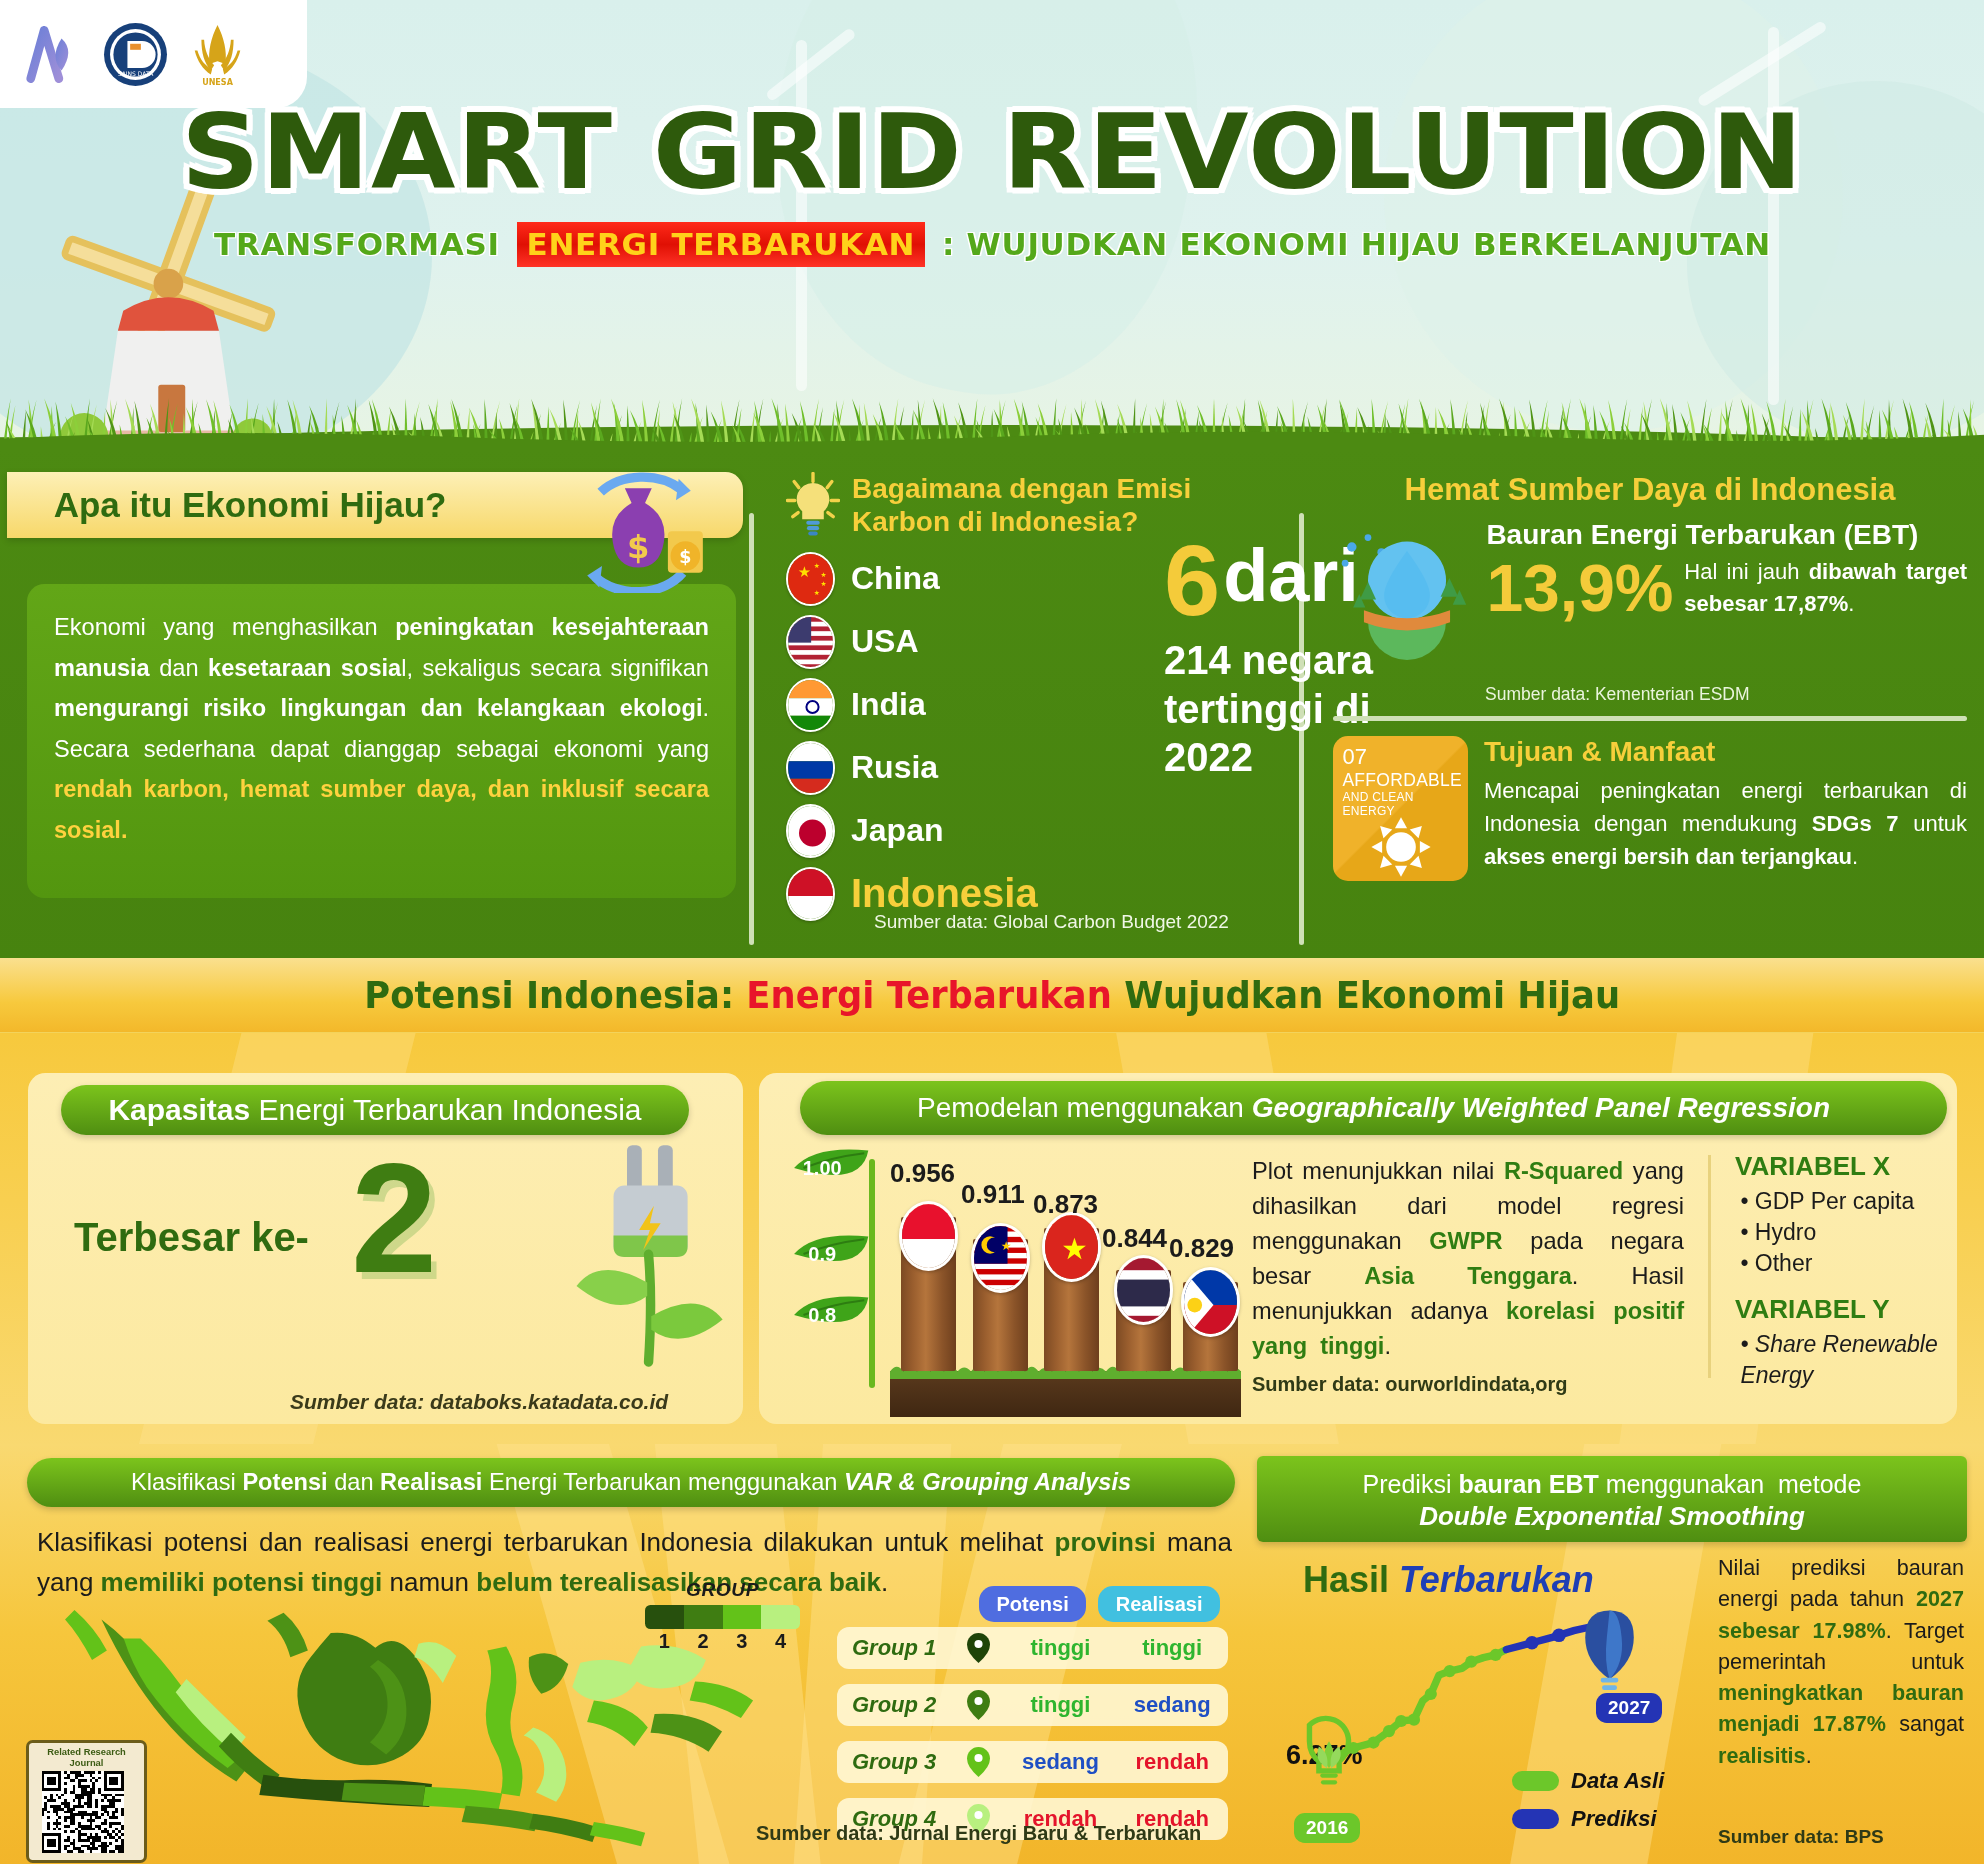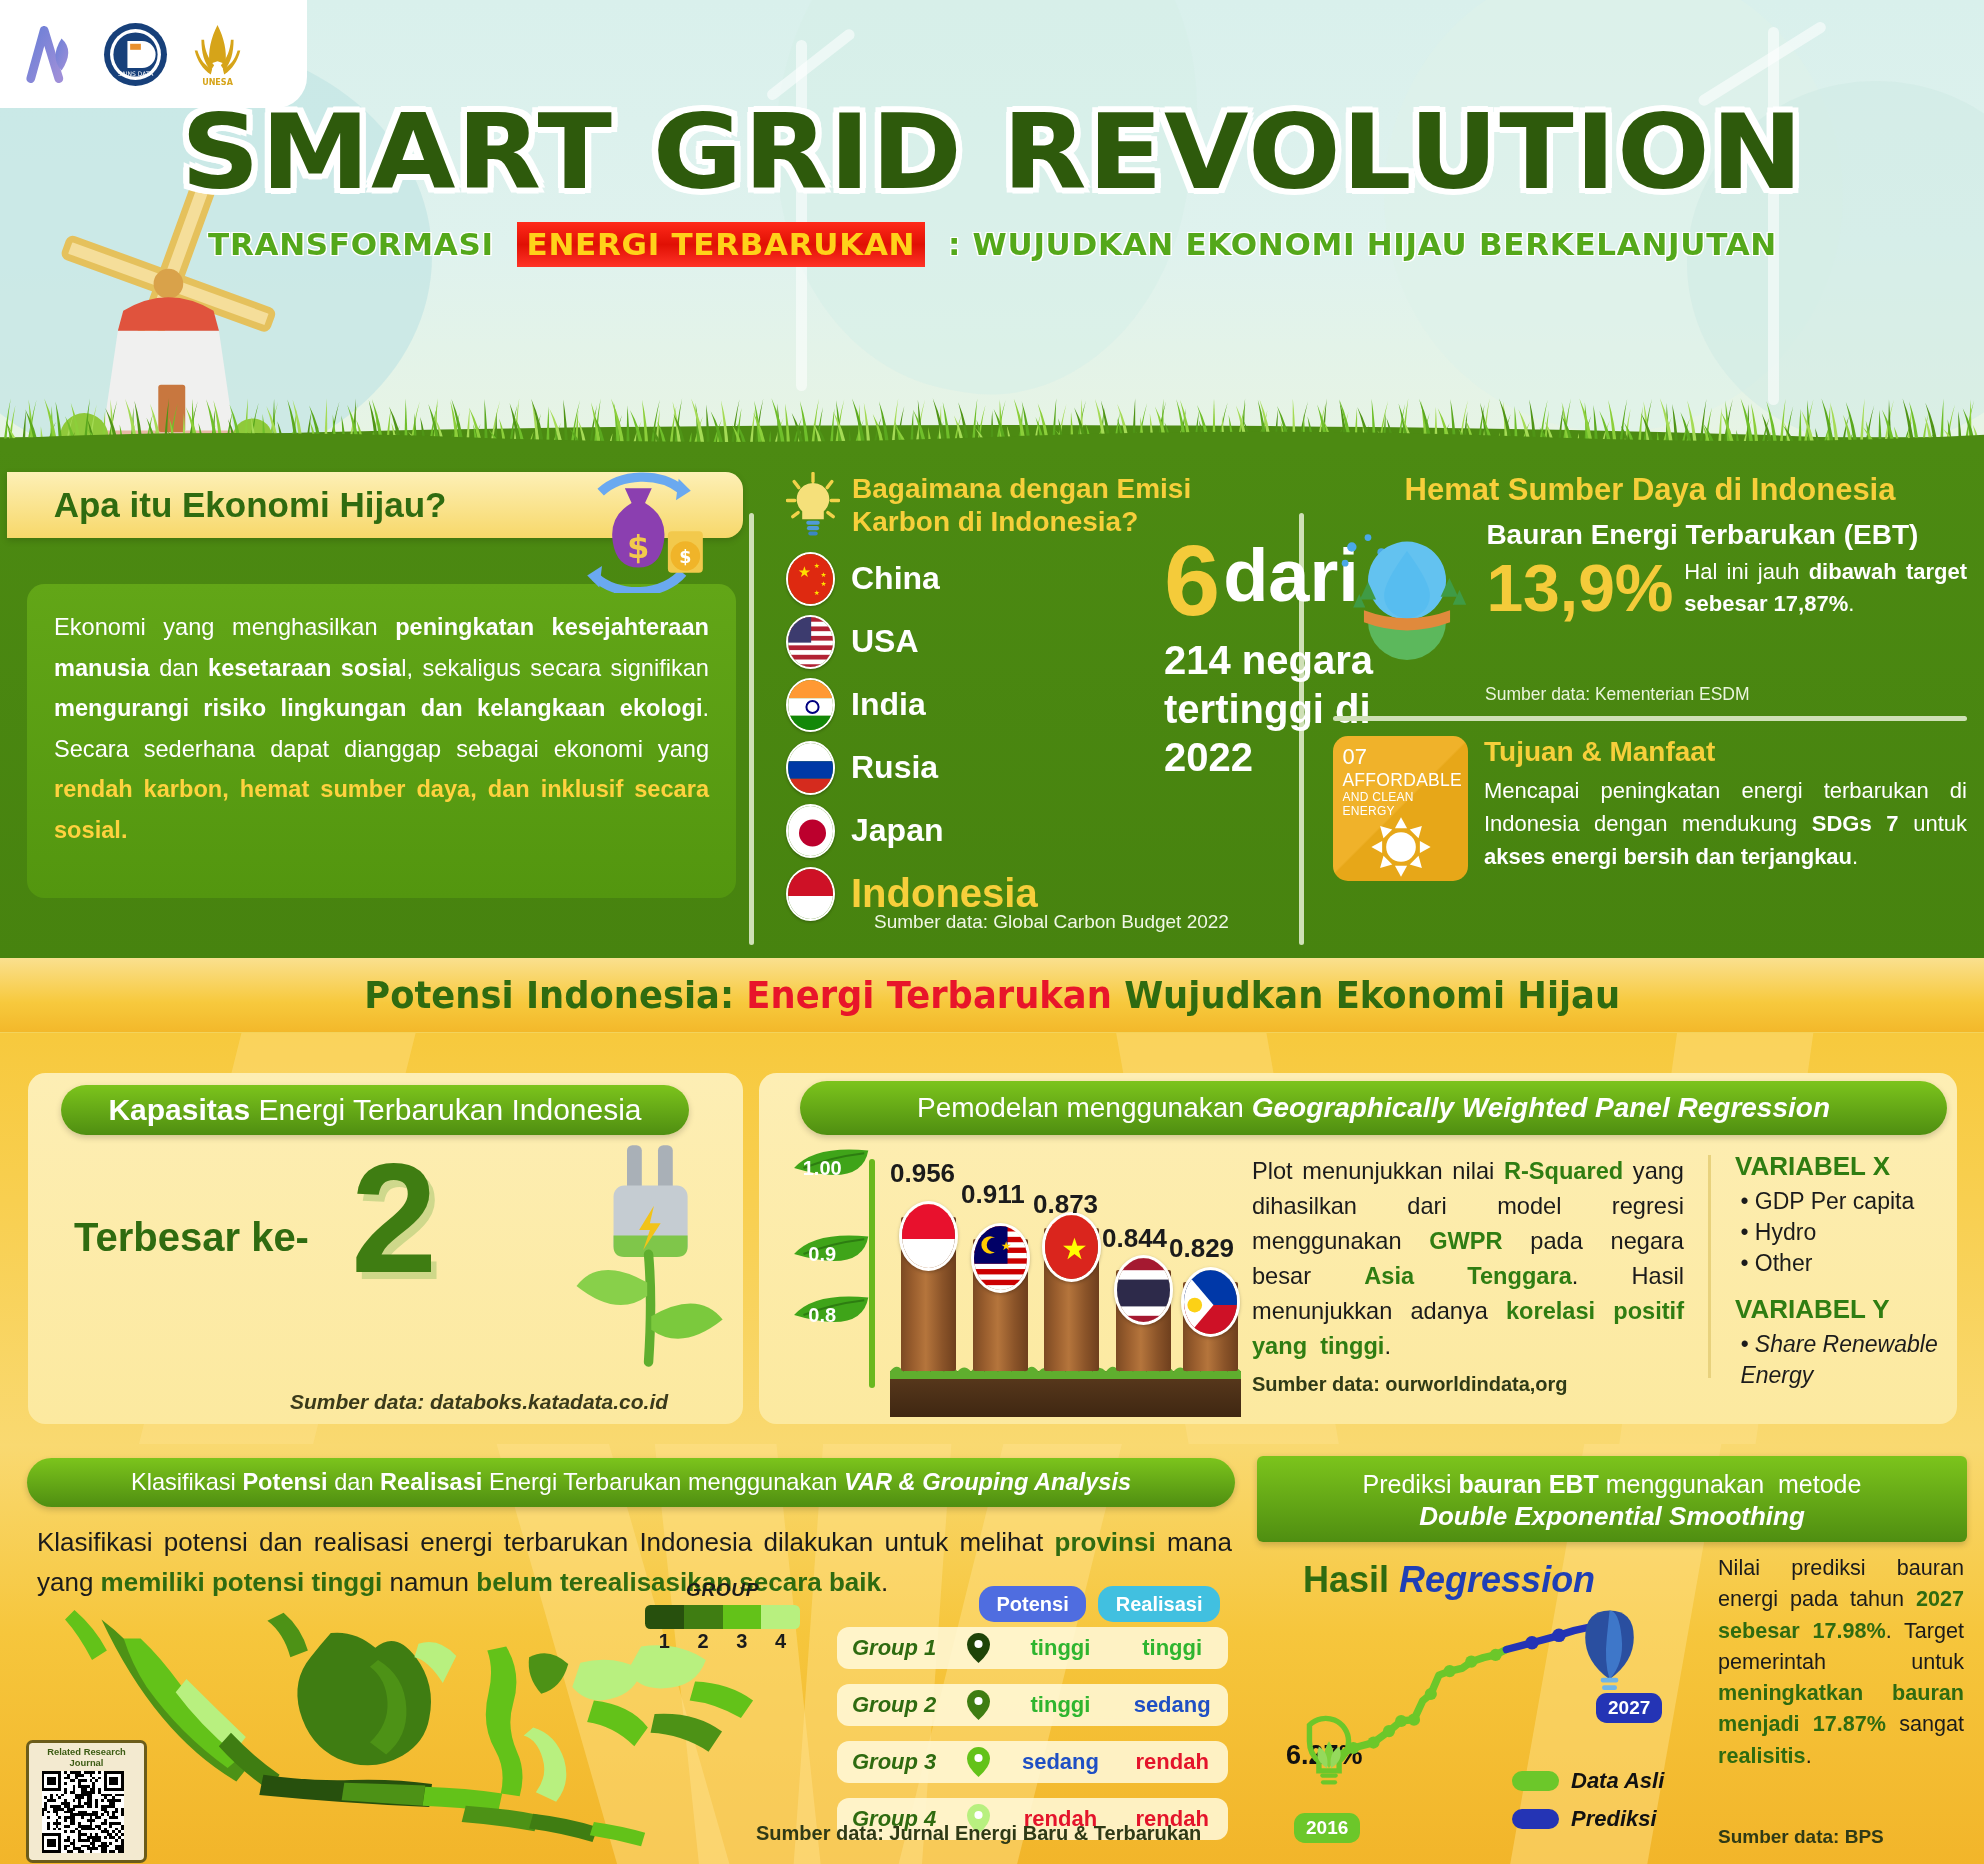--- a/index.html
+++ b/index.html
@@ -45,21 +45,21 @@
     font-weight:bold; font-size:103px; letter-spacing:1.3px;
     color:#2e5a0c; line-height:1;
     text-shadow:
       -5.4px -5.4px 0 #fff, 5.4px -5.4px 0 #fff, -5.4px 5.4px 0 #fff, 5.4px 5.4px 0 #fff,
       0 -6px 0 #fff, 0 6px 0 #fff, -6px 0 0 #fff, 6px 0 0 #fff;
     transform: scaleX(1.06);
   }
   .subtitle {
     margin-top:17.5px; font-family:"DejaVu Sans", sans-serif;
     font-weight:bold; font-size:31px; letter-spacing:0.7px; color:#54a81a;
-    display:flex; justify-content:center; align-items:center; gap:18px;
+    display:flex; justify-content:center; align-items:center; gap:12px;
     text-shadow: -1.3px -1.3px 0 #fff,1.3px -1.3px 0 #fff,-1.3px 1.3px 0 #fff,1.3px 1.3px 0 #fff;
   }
   .sub-hl {
     background: linear-gradient(180deg,#ff2a1a 0%, #e01004 50%, #ff3326 100%);
     color:#ffd21a; padding:4px 9.4px 5.4px 9.4px; margin:0 5.4px; text-shadow:none;
   }
 
   
   .grass {
     position:absolute; left:0; top:378px; width:1985px; height:74px; z-index:3;
@@ -1569,21 +1569,21 @@
       <div class="v2 v-rendah">rendah</div>
     </div>
   </div>
   <div class="klas-src">Sumber data: Jurnal Energi Baru &amp; Terbarukan</div>
 
   <div class="greenpill pred-pill">
     <div class="l1">Prediksi <b>bauran EBT</b> menggunakan&nbsp; metode</div>
     <div class="l2">Double Exponential Smoothing</div>
   </div>
   <div class="hasil">
-    <span>Hasil </span><i>Regression</i>
+    <span>Hasil </span><i>Terbarukan</i>
   </div>
 
   <div class="fc-chart">
     <svg viewBox="0 0 700 400" width="472" height="270">
       <polyline points="88,258 125,240 155,232 178,215 196,200 215,198 228,170 240,160 252,132 268,126 286,122 300,112 318,106 336,102 352,94" fill="none" stroke="#6cc72a" stroke-width="11" stroke-linecap="round" stroke-linejoin="round"></polyline>
       <g fill="#6cc72a">
         <circle cx="125" cy="240" r="9"></circle>
           <circle cx="155" cy="232" r="9"></circle>
           <circle cx="178" cy="215" r="9"></circle>
         <circle cx="196" cy="200" r="9"></circle>

